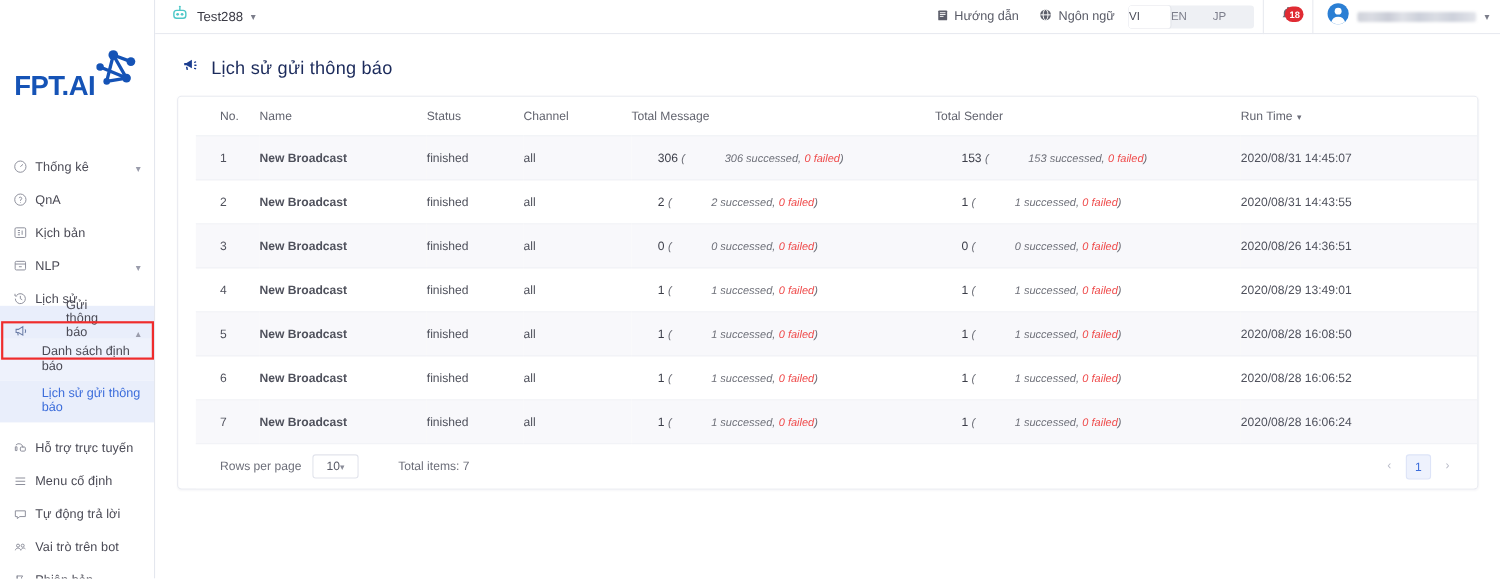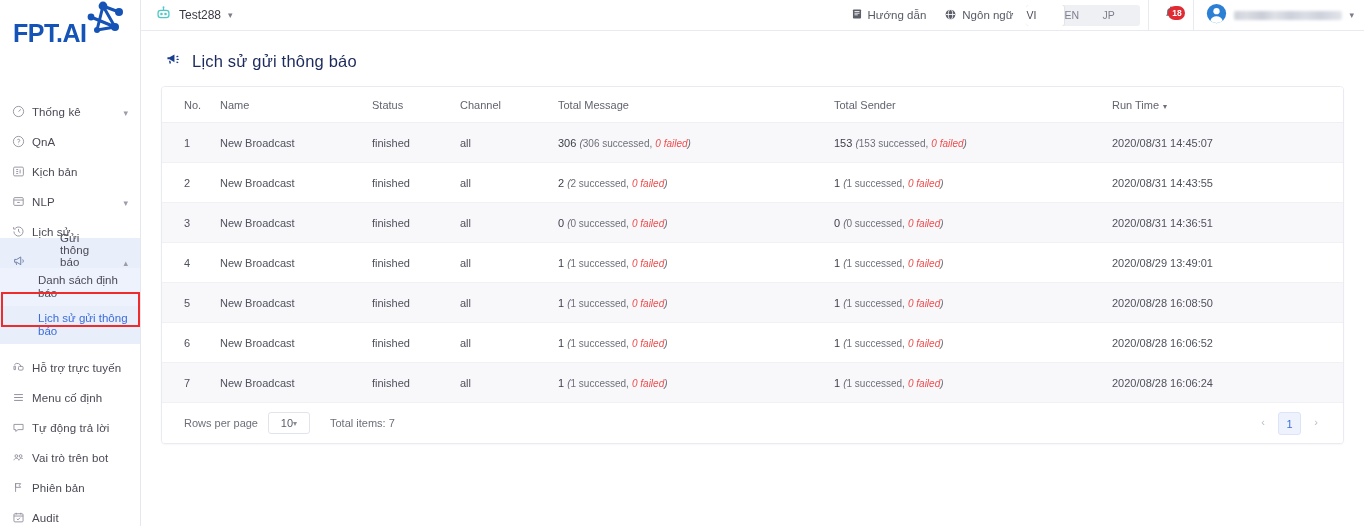--- a/index.html
+++ b/index.html
@@ -15,22 +15,23 @@
   
   .sidebar {
     width: 141px; height: 526px;
     background: #ffffff;
     border-right: 1px solid #e4e7ee;
     flex: 0 0 141px;
     position: relative;
   }
   .logo-wrap {
     height: 56px;
-    display: flex; align-items: flex-start; justify-content: center;
+    display: flex; align-items: center; justify-content: center;
     padding-left: 4px;
+    margin-top: 40px;
   }
   .logo-svg { display:block; }
 
   .nav { padding-top: 32px; }
   .nav-item {
     display: flex; align-items: flex-end;
     height: 30px;
     padding-left: 12px;
     cursor: pointer;
     font-size: 11.5px;
@@ -131,65 +132,66 @@
   .page-title { font-size: 16.5px; color: #1b2a5b; letter-spacing: .2px; }
 
   
   .card-wrap { padding: 0 20px; }
   .card {
     border: 1px solid #e9ebf1;
     border-radius: 4px;
     background: #ffffff;
     box-shadow: 0 1px 2px rgba(30,40,80,.035);
     overflow: hidden;
+    padding-left: 16px;
   }
   table.grid { width: 100%; border-collapse: collapse; table-layout: fixed; }
   table.grid th {
     text-align: left;
     font-size: 11px; font-weight: normal; color: #62646f;
     padding: 12px 0 11px 0;
     border-bottom: 1px solid #edeff4;
     background: #ffffff;
   }
   table.grid td {
     font-size: 11px; color: #4f515c;
     padding: 14px 0 13px 0;
     border-bottom: 1px solid #f0f1f5;
     vertical-align: middle;
   }
   table.grid tbody tr:nth-child(odd) { background: #f8f8fb; }
   table.grid tbody tr:nth-child(even) { background: #ffffff; }
   .c-no   { width: 58px;  padding-left: 22px !important; }
-  .c-name { width: 152px; }
+  .c-name { width: 152px; font-weight: bold; }
   .c-stat { width: 88px;  }
   .c-chan { width: 98px;  }
   .c-msg  { width: 276px; }
   .c-send { width: 278px; }
   .c-time { width: auto;  }
   .sort-caret { font-size: 8px; color: #6b6d79; margin-left: 4px; }
-  .num { color: #3c3e49; }
-  .succ { color: #6e7079; font-size: 10px; }
+  .num { color: #3c3e49; margin-left: 24px; }
+  .succ { font-style: italic; color: #6e7079; font-size: 10px; margin-left: 36px; }
   .fail { font-style: italic; color: #ef4b4b; font-size: 10px; }
   .paren { font-style: italic; color: #6e7079; font-size: 10px; }
 
   
   .tfoot {
     display: flex; align-items: center;
     height: 40px; padding: 0 16px 0 22px;
     background: #ffffff;
   }
   .rpp-label { font-size: 11px; color: #6d6f7a; margin-right: 10px; }
   .rpp-select {
     display: flex; align-items: center; justify-content: center;
     width: 42px; height: 22px; padding: 0 5px;
     border: 1px solid #e2e4ec; border-radius: 3px;
     font-size: 11px; color: #5a5c67; cursor: pointer; background:#fff;
   }
   .rpp-select .cv { font-size: 8px; color: #8a8c98; }
-  .total-items { font-size: 11px; color: #6d6f7a; margin-left: 20px; text-align: right; }
+  .total-items { font-size: 11px; color: #6d6f7a; margin-left: 36px; text-align: right; }
   .pager { margin-left: auto; display: flex; align-items: center; gap: 4px; }
   .pg-arrow {
     width: 22px; height: 22px; line-height: 20px; text-align: center;
     font-size: 11px; color: #b9bbc8; cursor: pointer;
   }
   .pg-num {
     width: 23px; height: 23px; line-height: 22px; text-align: center;
     font-size: 11px; color: #3c6ddb; background: #eef2fd;
     border: 1px solid #dde4f8; border-radius: 3px; cursor: pointer;
   }
@@ -516,21 +518,21 @@
               <td class="c-msg">
                 <span class="num">0</span>
                 <span class="paren"> (</span><span class="succ">0 successed,</span>
                 <span class="fail">0 failed</span><span class="paren">)</span>
               </td>
               <td class="c-send">
                 <span class="num">0</span>
                 <span class="paren"> (</span><span class="succ">0 successed,</span>
                 <span class="fail">0 failed</span><span class="paren">)</span>
               </td>
-              <td class="c-time">2020/08/31 14:36:51</td>
+              <td class="c-time">2020/08/26 14:36:51</td>
             </tr>
 
             <tr>
               <td class="c-no">4</td>
               <td class="c-name">New Broadcast</td>
               <td class="c-stat">finished</td>
               <td class="c-chan">all</td>
               <td class="c-msg">
                 <span class="num">1</span>
                 <span class="paren"> (</span><span class="succ">1 successed,</span>

